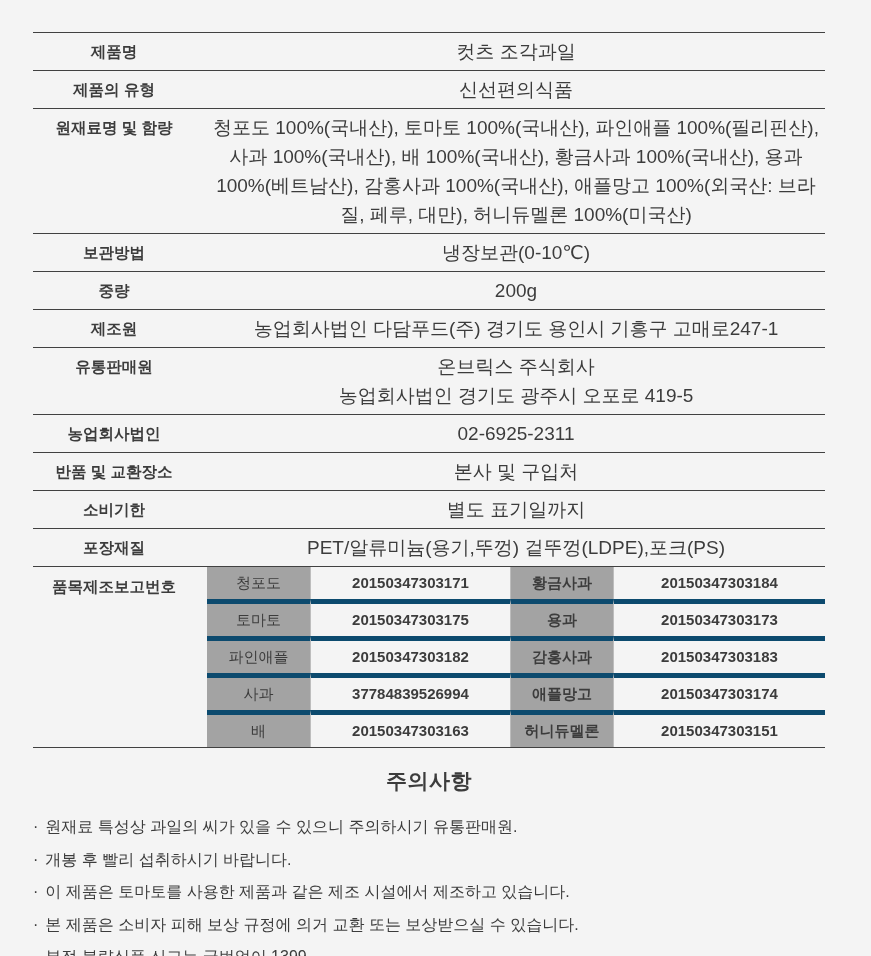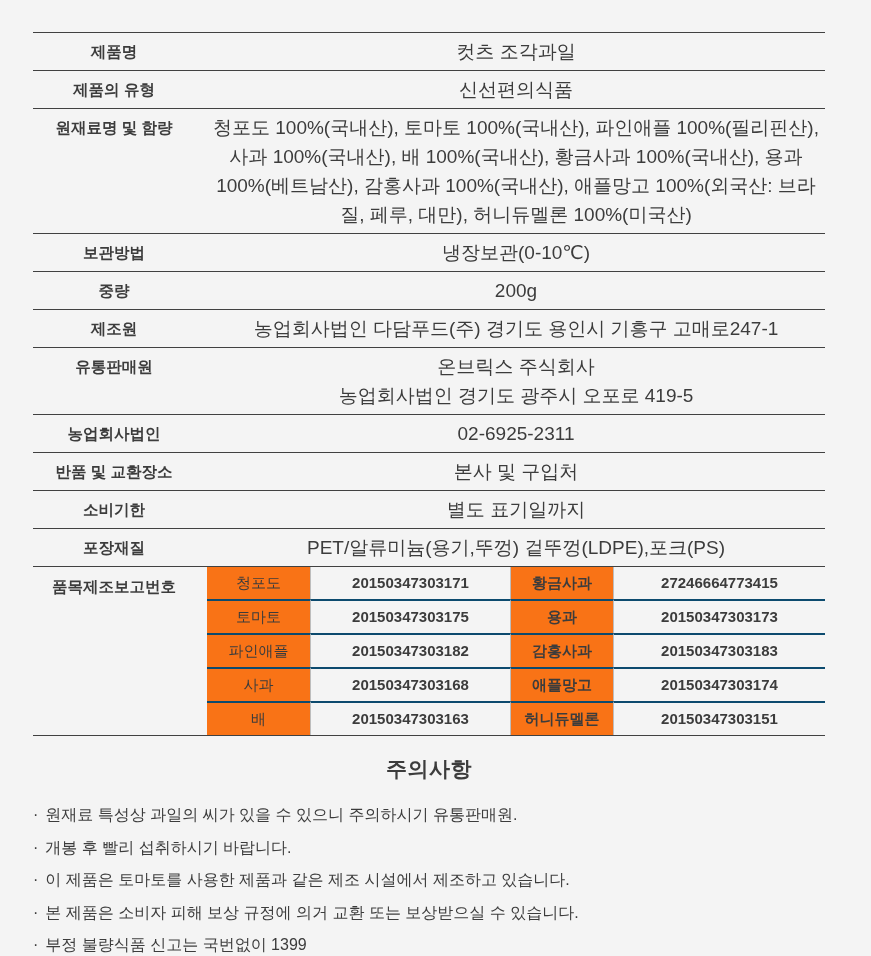--- a/index.html
+++ b/index.html
@@ -35,23 +35,23 @@
   .report-table {
     flex: 1;
     display: grid;
     grid-template-columns: 103px 200px 103px 1fr;
   }
   .report-cell {
     font-size: 15px;
     line-height: 22px;
     padding: 5px 12px;
   }
-  .report-cell.name { background: #f97316; }
+  .report-cell.name { background: #a3a3a3; }
   .report-cell.vline { border-left: 1px solid #bdbdbd; font-weight: bold; }
-  .report-cell.bt { border-top: 2px solid #0c4a6e; }
+  .report-cell.bt { border-top: 5px solid #0c4a6e; }
 
   
   .precautions { margin-top: 19px; width: 792px; }
   .precautions-title {
     font-size: 21px;
     font-weight: 700;
     letter-spacing: 0.5px;
     margin-bottom: 16px;
   }
   .precaution-item {
@@ -125,34 +125,34 @@
       <div class="spec-value">PET/알류미늄(용기,뚜껑) 겉뚜껑(LDPE),포크(PS)</div>
     </div>
 
     <div class="spec-row report">
       <div class="spec-label">품목제조보고번호</div>
       <div class="report-table">
 
         <div class="report-cell name">청포도</div>
         <div class="report-cell vline">20150347303171</div>
         <div class="report-cell name vline">황금사과</div>
-        <div class="report-cell vline">27246664773415</div>
+        <div class="report-cell vline">20150347303184</div>
 
         <div class="report-cell name bt">토마토</div>
         <div class="report-cell vline bt">20150347303175</div>
         <div class="report-cell name vline bt">용과</div>
         <div class="report-cell vline bt">20150347303173</div>
 
         <div class="report-cell name bt">파인애플</div>
         <div class="report-cell vline bt">20150347303182</div>
         <div class="report-cell name vline bt">감홍사과</div>
         <div class="report-cell vline bt">20150347303183</div>
 
         <div class="report-cell name bt">사과</div>
-        <div class="report-cell vline bt">20150347303168</div>
+        <div class="report-cell vline bt">37784839526994</div>
         <div class="report-cell name vline bt">애플망고</div>
         <div class="report-cell vline bt">20150347303174</div>
 
         <div class="report-cell name bt">배</div>
         <div class="report-cell vline bt">20150347303163</div>
         <div class="report-cell name vline bt">허니듀멜론</div>
         <div class="report-cell vline bt">20150347303151</div>
 
       </div>
     </div>

